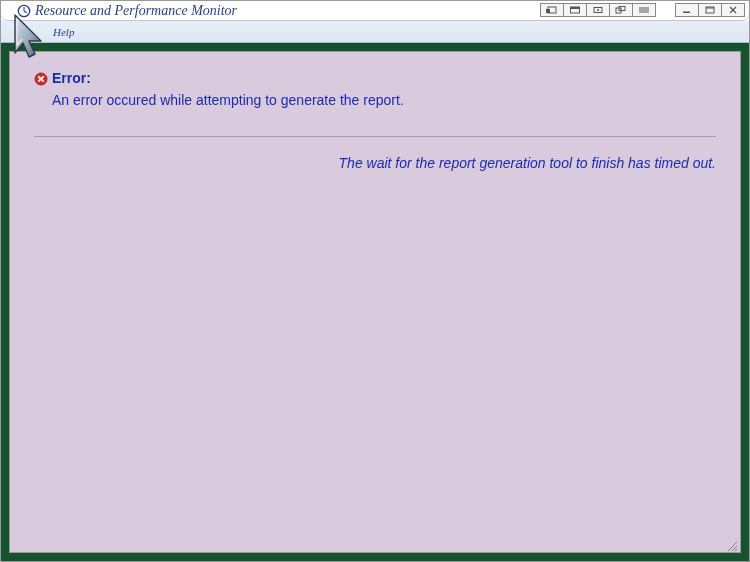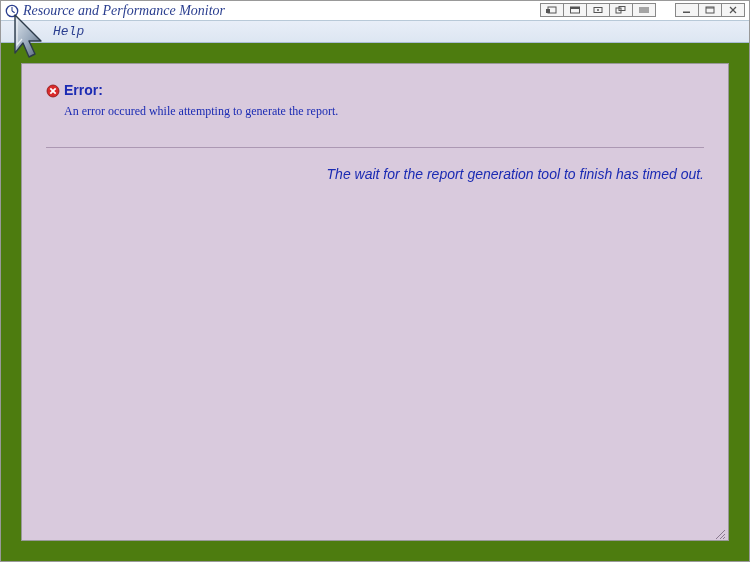--- a/index.html
+++ b/index.html
@@ -22,22 +22,23 @@
       display: flex;
       flex-direction: column;
       position: relative;
     }
     .titlebar {
       height: 20px;
       background: #fff;
       border-bottom: 1px solid #b8c9d8;
       display: flex;
       align-items: center;
-      padding-left: 4px;
-      position: relative;
+      padding-left: 16px;
+      position: relative;
+      border-radius: 7px;
     }
     .titlebar-icon {
       width: 14px;
       height: 14px;
       margin-right: 4px;
     }
     .title-text {
       font-family: "Brush Script MT", "Segoe Script", cursive;
       font-style: italic;
       font-size: 14px;
@@ -79,31 +80,31 @@
     }
     .menubar {
       height: 22px;
       background: linear-gradient(to bottom, #e8eef8 0%, #dde6f2 100%);
       border-bottom: 1px solid #a9bcd6;
       display: flex;
       align-items: center;
       padding-left: 44px;
     }
     .menu-item {
-      font-family: Liberation Mono, monospace;
+      font-family: Liberation Serif, serif;
       font-style: italic;
-      font-size: 13px;
+      font-size: 11px;
       color: #2a3e8f;
       padding: 2px 8px;
       cursor: pointer;
     }
     .content-wrap {
       flex: 1;
-      padding: 20px;
-      background: #4d7c0f;
+      padding: 8px;
+      background: #14532d;
       position: relative;
     }
     .content {
       width: 100%;
       height: 100%;
       background: #d9cadd;
       border: 1px solid #999;
       padding: 18px 24px;
       position: relative;
       overflow: auto;
@@ -120,22 +121,22 @@
       margin-top: 2px;
       flex-shrink: 0;
     }
     .error-label {
       font-family: "Segoe UI", Tahoma, sans-serif;
       font-size: 14px;
       font-weight: bold;
       color: #1b2bb3;
     }
     .error-msg {
-      font-family: Liberation Serif, serif;
-      font-size: 12px;
+      font-family: Liberation Sans, sans-serif;
+      font-size: 14px;
       color: #1b2bb3;
       margin-left: 18px;
       margin-bottom: 28px;
     }
     .divider {
       border: none;
       border-top: 1px solid rgba(90, 60, 100, 0.35);
       margin: 6px 0 18px 0;
     }
     .error-detail {

